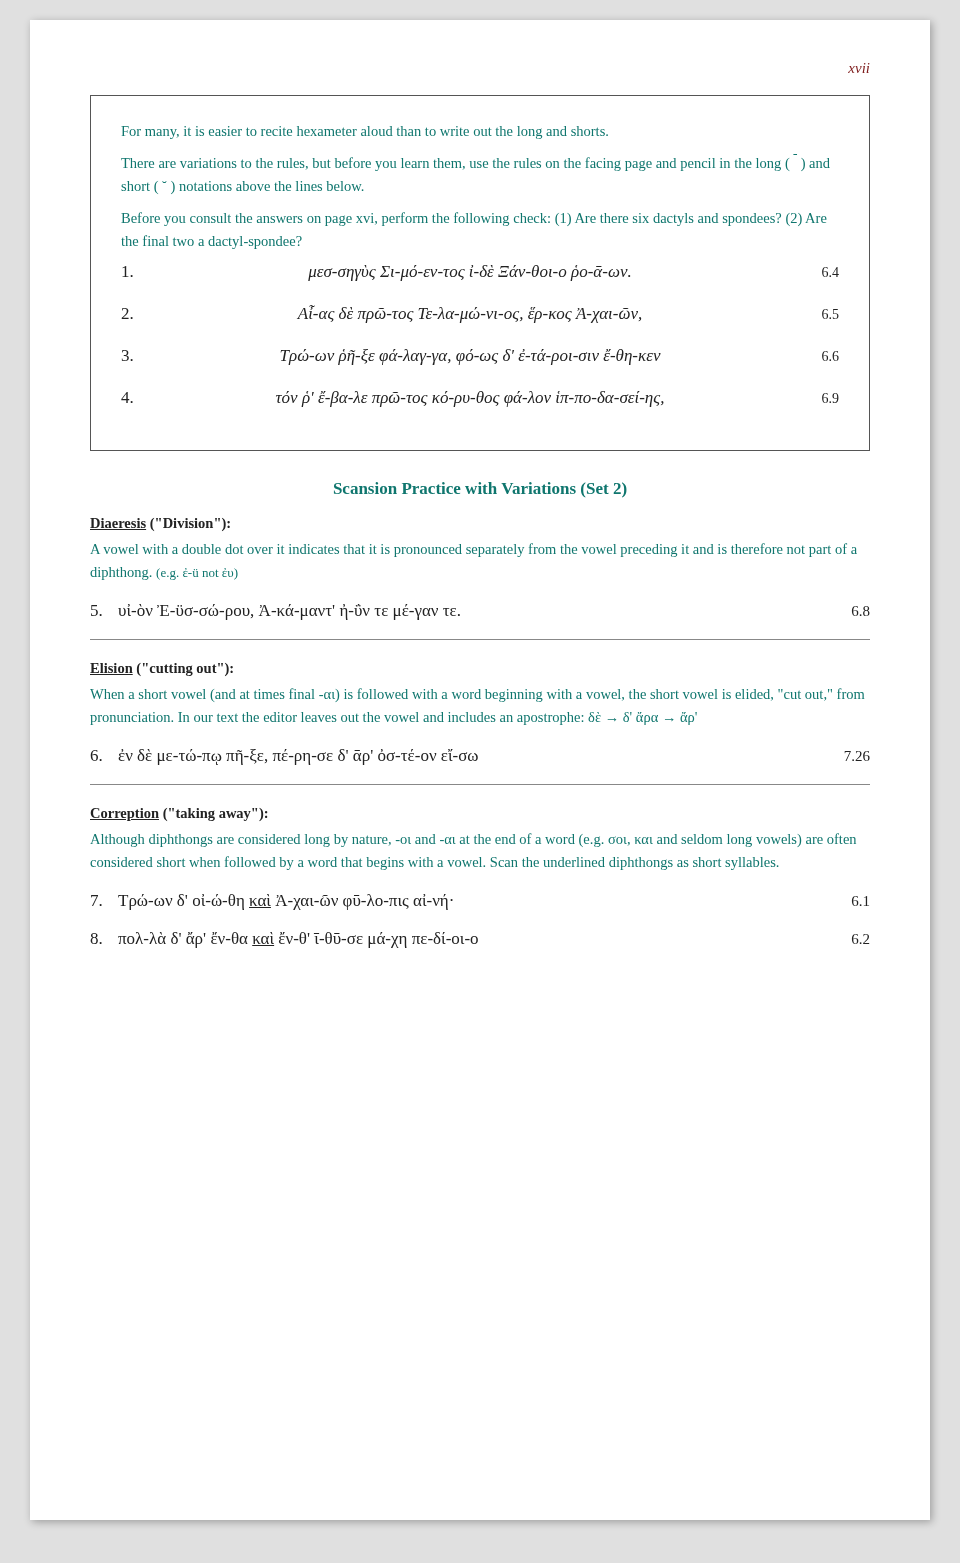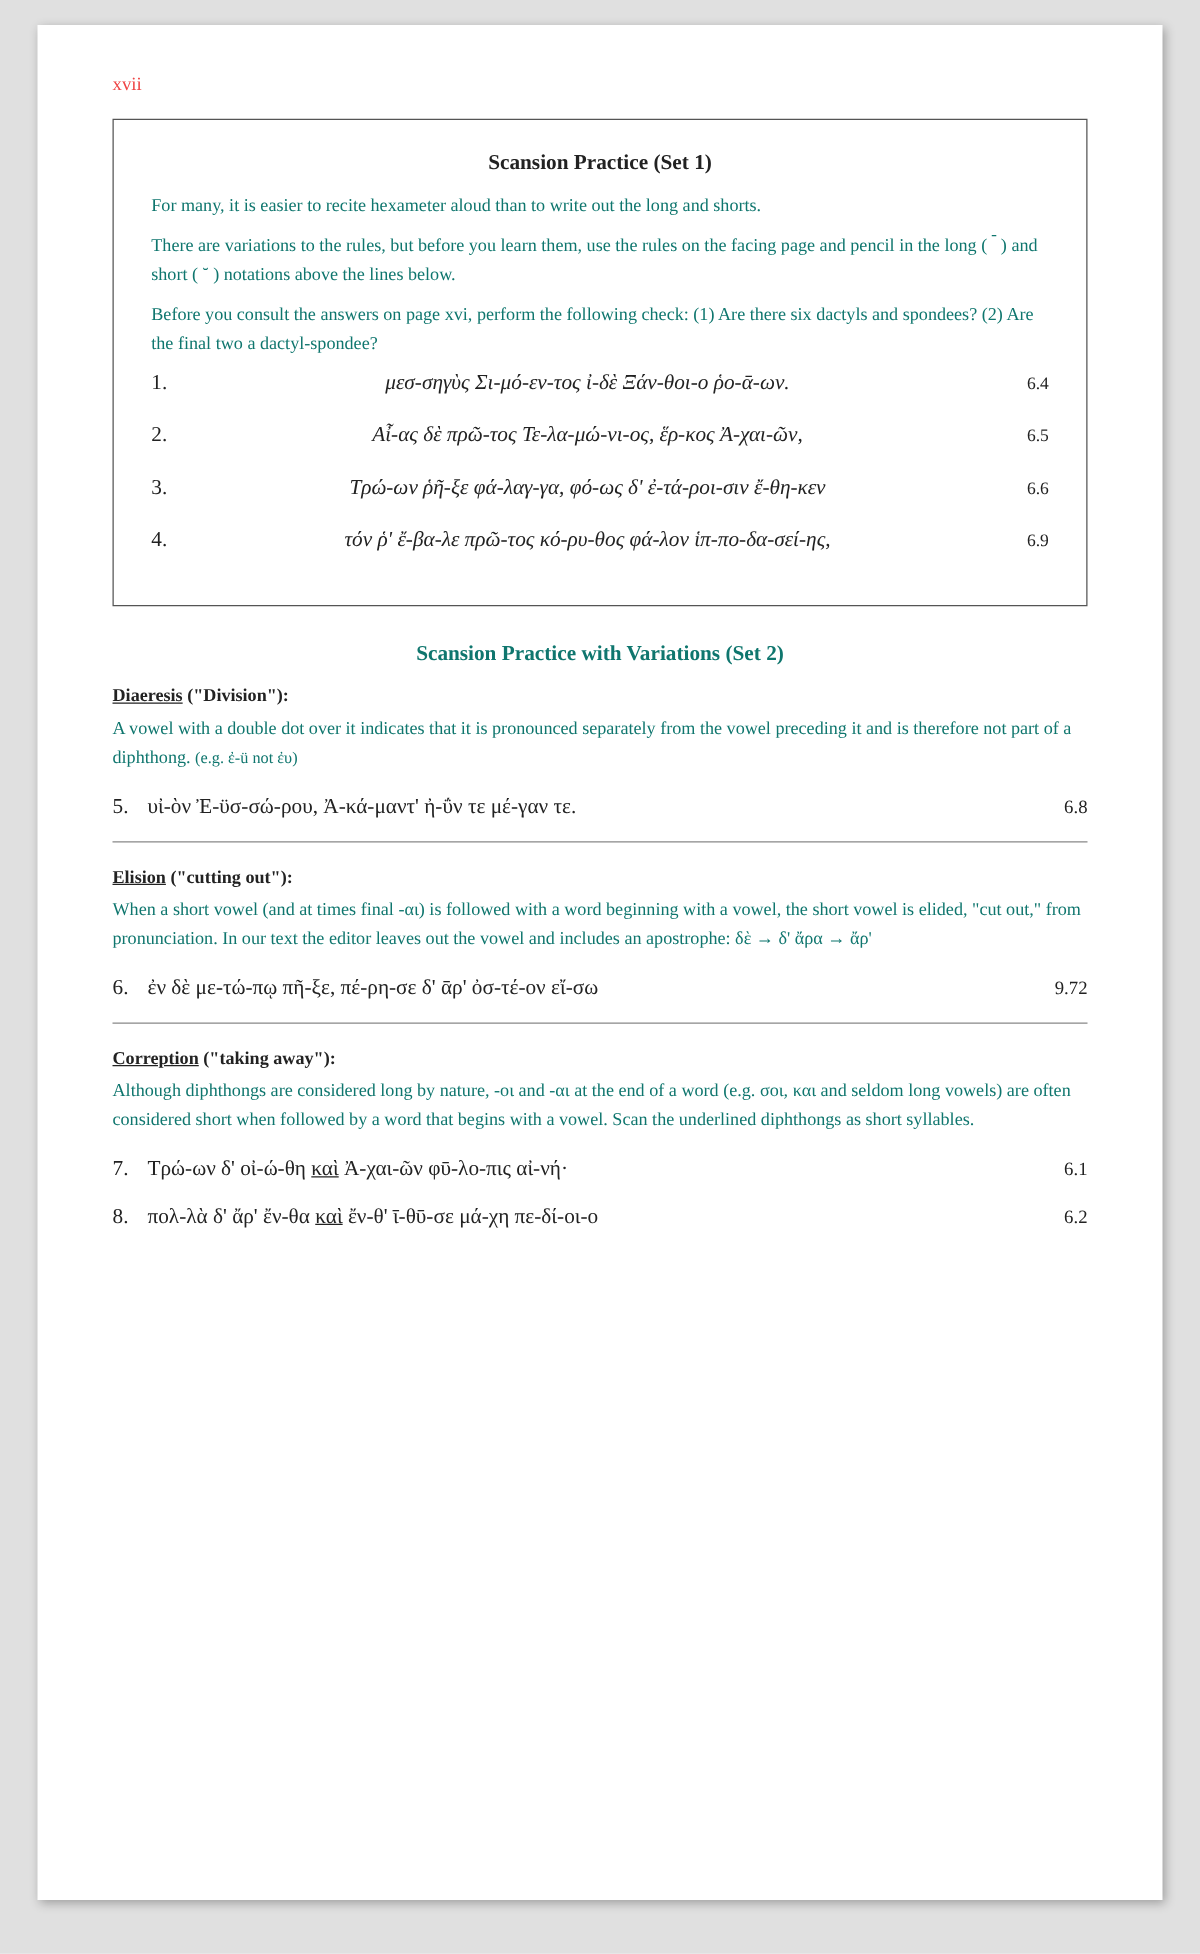--- a/index.html
+++ b/index.html
@@ -12,24 +12,26 @@
     }
     .page {
       background: #ffffff;
       width: 900px;
       min-height: 1500px;
       padding: 40px 60px 60px 60px;
       position: relative;
       box-shadow: 2px 2px 8px rgba(0,0,0,0.3);
     }
     .page-number {
+      text-align: right;
       font-size: 15px;
       font-family: "Times New Roman", Times, serif;
       margin-bottom: 18px;
-      color: #ef4444;
+      color: #7f1d1d;
+      font-style: italic;
     }
     .section-title {
       text-align: center;
       font-size: 17px;
       font-weight: bold;
       margin-bottom: 14px;
       color: #222;
     }
     .body-text {
       font-size: 14.5px;
@@ -115,21 +117,20 @@
       margin: 18px 0;
     }
   </style>
 </head>
 <body>
 
 <div class="page">
   <div class="page-number">xvii</div>
 
   <div class="practice-box">
-    <div class="section-title">Scansion Practice (Set 1)</div>
     <div class="body-text">For many, it is easier to recite hexameter aloud than to write out the long and shorts.</div>
     <div class="body-text">
       There are variations to the rules, but before you learn them, use the rules on the facing page and pencil in the long ( <span style="text-decoration:overline;">&nbsp;</span> ) and short ( ˘ ) notations above the lines below.
     </div>
     <div class="body-text">Before you consult the answers on page xvi, perform the following check: (1) Are there six dactyls and spondees? (2) Are the final two a dactyl-spondee?</div>
 
     <div class="practice-item">
       <span class="practice-item-number">1.</span>
       <span class="practice-item-text">μεσ-σηγὺς Σι-μό-εν-τος ἰ-δὲ Ξάν-θοι-ο ῥο-ᾱ-ων.</span>
       <span class="practice-item-ref">6.4</span>
@@ -172,21 +173,21 @@
   <div class="elision-section">
     <div class="subsection-label">
       <u>Elision</u> ("cutting out"):
     </div>
     <div class="body-text">
       When a short vowel (and at times final -αι) is followed with a word beginning with a vowel, the short vowel is elided, "cut out," from pronunciation. In our text the editor leaves out the vowel and includes an apostrophe: δὲ → δ'  ἄρα → ἄρ'
     </div>
     <div class="greek-line">
       <span class="num">6.</span>
       <span class="content">ἐν δὲ με-τώ-πῳ πῆ-ξε, πέ-ρη-σε δ' ᾱρ' ὀσ-τέ-ον εἴ-σω</span>
-      <span class="ref">9.72</span>
+      <span class="ref">7.26</span>
     </div>
   </div>
 
   <hr class="separator-line">
 
   <div class="correption-section">
     <div class="subsection-label">
       <u>Correption</u> ("taking away"):
     </div>
     <div class="body-text">

